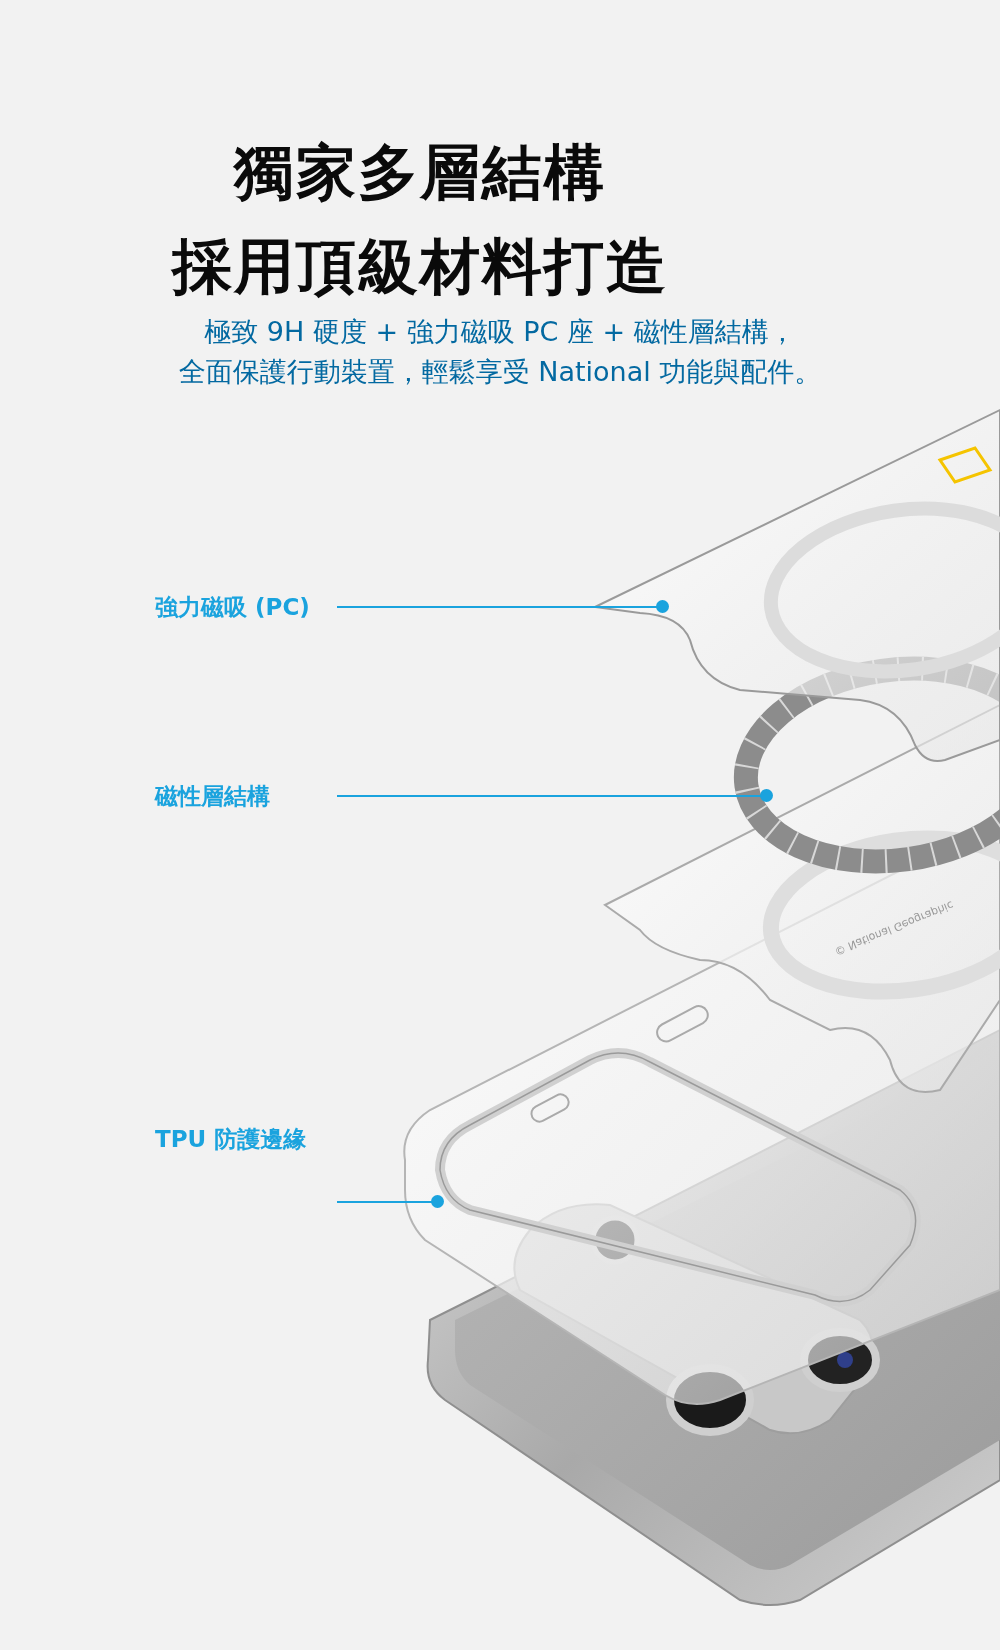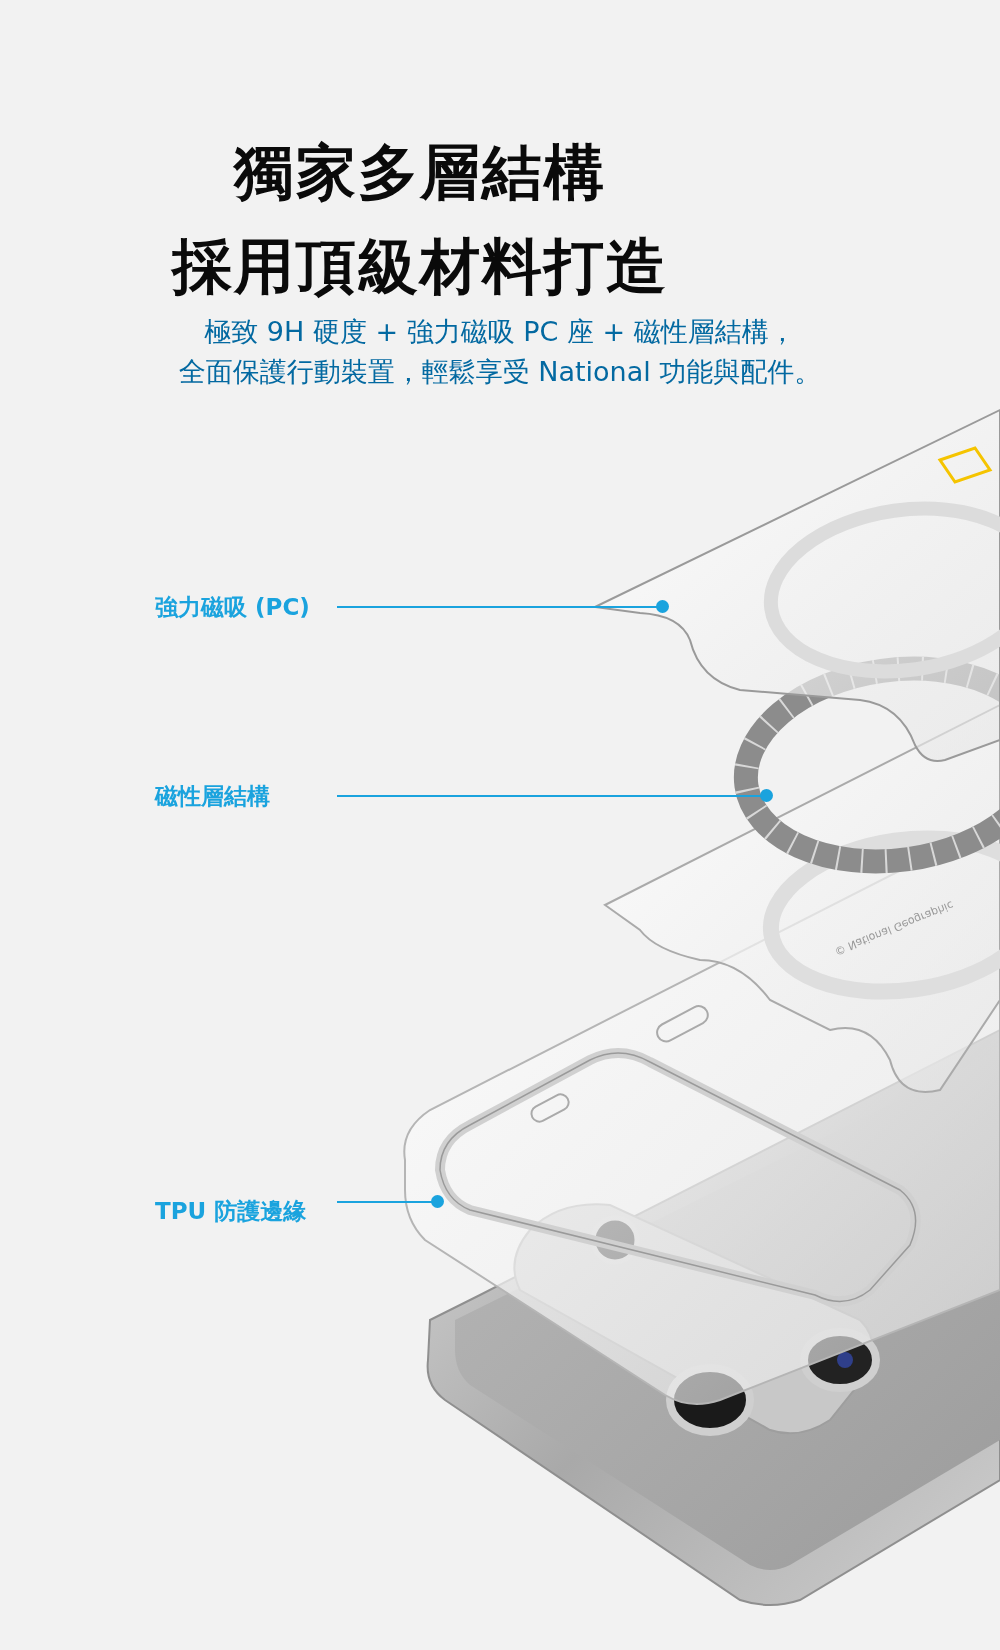--- a/index.html
+++ b/index.html
@@ -88,16 +88,16 @@
   <div class="dot" style="left:656px;top:600px;"></div>
 </div>
 
 <div>
   <div class="label" style="left:155px;top:781px;">磁性層結構</div>
   <div class="line" style="left:337px;top:795px;width:430px;"></div>
   <div class="dot" style="left:760px;top:789px;"></div>
 </div>
 
 <div>
-  <div class="label" style="left:155px;top:1196px;">TPU 防護邊緣</div>
+  <div class="label" style="left:155px;top:1124px;">TPU 防護邊緣</div>
   <div class="line" style="left:337px;top:1201px;width:100px;"></div>
   <div class="dot" style="left:431px;top:1195px;"></div>
 </div>
 
 </body></html>

